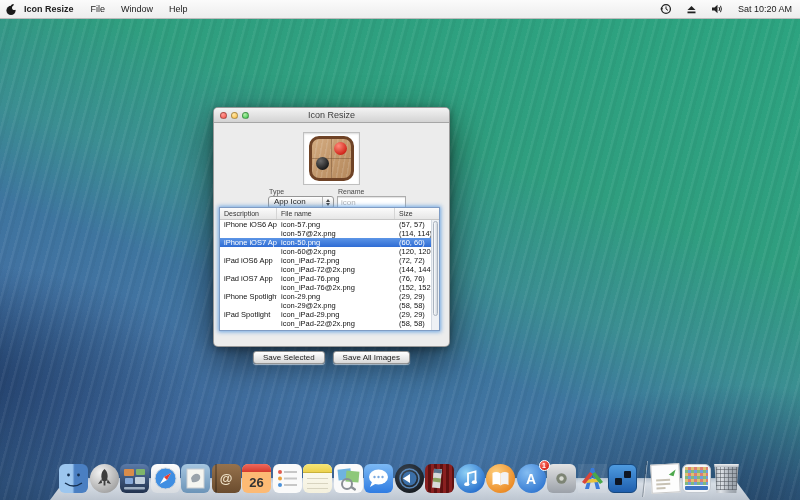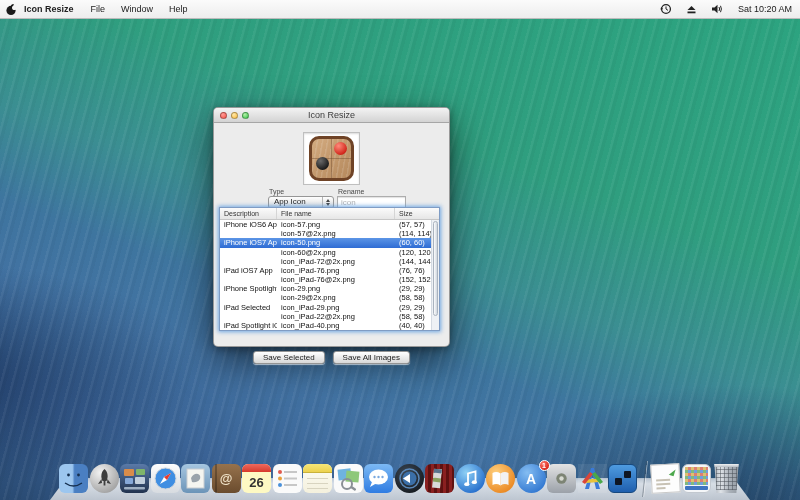--- a/index.html
+++ b/index.html
@@ -113,21 +113,21 @@
   .di-finder { background:linear-gradient(90deg,#9cc6ef 0 46%,#4a7fc2 54% 100%); }
   .di-launchpad,.di-itunes,.di-ibooks,.di-appstore,.di-quicktime { border-radius:50%; }
   .di-launchpad { background:radial-gradient(circle at 35% 30%, #f2f2f2, #9b9b9b 85%); }
   .di-mission { background:linear-gradient(#5a7aa8,#22334f); }
   .di-safari { background:linear-gradient(#fdfdfd,#d7dbe0); }
   .di-mail { background:linear-gradient(#a6c6e0,#6c94b8); }
   .di-contacts { background:linear-gradient(#96724c,#6b4c2e); }
   .di-contacts::before { content:""; position:absolute; left:3px; top:0; bottom:0; width:2px; background:rgba(0,0,0,0.25); }
   .di-contacts::after { content:"@"; position:absolute; inset:0; display:flex; align-items:center; justify-content:center;
     color:#efe2c8; font-size:13px; font-weight:bold; }
-  .di-calendar { background:#fef9c3; overflow:hidden; }
+  .di-calendar { background:#fdba74; overflow:hidden; }
   .cal-top { position:absolute; top:0; left:0; right:0; height:8px; background:linear-gradient(#ef6a5e,#d63a2c); }
   .cal-day { position:absolute; top:8px; left:0; right:0; bottom:0; display:flex; align-items:center; justify-content:center;
     font-size:13px; color:#333; font-weight:bold; }
   .di-reminders,.di-notes,.di-preview,.di-docstack,.di-appstack { background:#fafafa; }
   .di-notes { background:linear-gradient(#fdfdf4,#f4f0dd); overflow:hidden; }
   .notes-top { position:absolute; top:0; left:0; right:0; height:9px; background:linear-gradient(#f6e678,#ecd24e); border-bottom:1px solid #c9b23a; }
   .notes-line { position:absolute; left:4px; right:4px; height:1px; background:#d8d4c0; }
   .di-messages { background:linear-gradient(#7cb9f4,#2f7ce2); }
   .di-quicktime { background:radial-gradient(circle at 40% 35%, #3d4a58, #15191f 80%); }
   .di-photobooth { background:repeating-linear-gradient(90deg,#8a2020 0 3px,#5e1111 3px 6px); }
@@ -257,20 +257,25 @@
           <div class="td">iPhone iOS7 App</div>
           <div class="td">icon-50.png</div>
           <div class="td">(60, 60)</div>
         </div>
         <div class="trow">
           <div class="td"></div>
           <div class="td">icon-60@2x.png</div>
           <div class="td">(120, 120)</div>
         </div>
         <div class="trow">
+          <div class="td">iPad iOS6 App</div>
+          <div class="td">icon_iPad-72.png</div>
+          <div class="td">(72, 72)</div>
+        </div>
+        <div class="trow">
           <div class="td"></div>
           <div class="td">icon_iPad-72@2x.png</div>
           <div class="td">(144, 144)</div>
         </div>
         <div class="trow">
           <div class="td">iPad iOS7 App</div>
           <div class="td">icon_iPad-76.png</div>
           <div class="td">(76, 76)</div>
         </div>
         <div class="trow">
@@ -282,21 +287,21 @@
           <div class="td">iPhone Spotlight i…</div>
           <div class="td">icon-29.png</div>
           <div class="td">(29, 29)</div>
         </div>
         <div class="trow">
           <div class="td"></div>
           <div class="td">icon-29@2x.png</div>
           <div class="td">(58, 58)</div>
         </div>
         <div class="trow">
-          <div class="td">iPad Selected</div>
+          <div class="td">iPad Spotlight</div>
           <div class="td">icon_iPad-29.png</div>
           <div class="td">(29, 29)</div>
         </div>
         <div class="trow">
           <div class="td"></div>
           <div class="td">icon_iPad-22@2x.png</div>
           <div class="td">(58, 58)</div>
         </div>
         <div class="trow">
           <div class="td">iPad Spotlight iOS 7</div>

